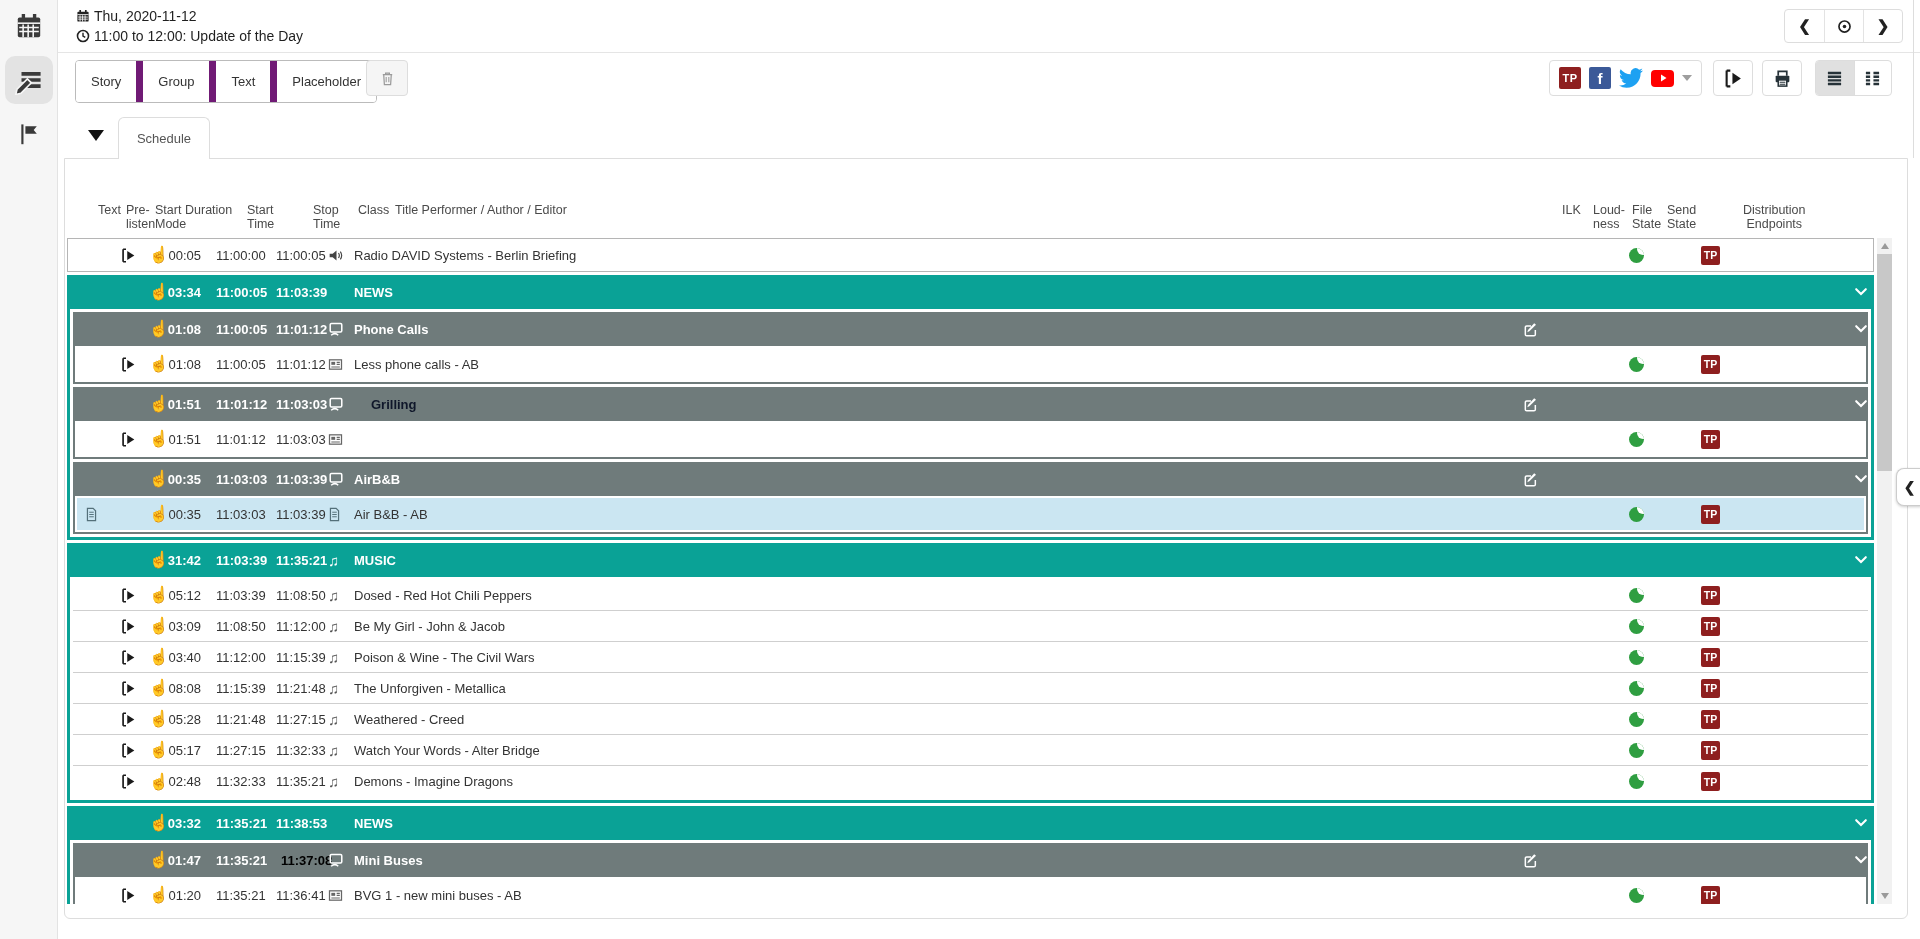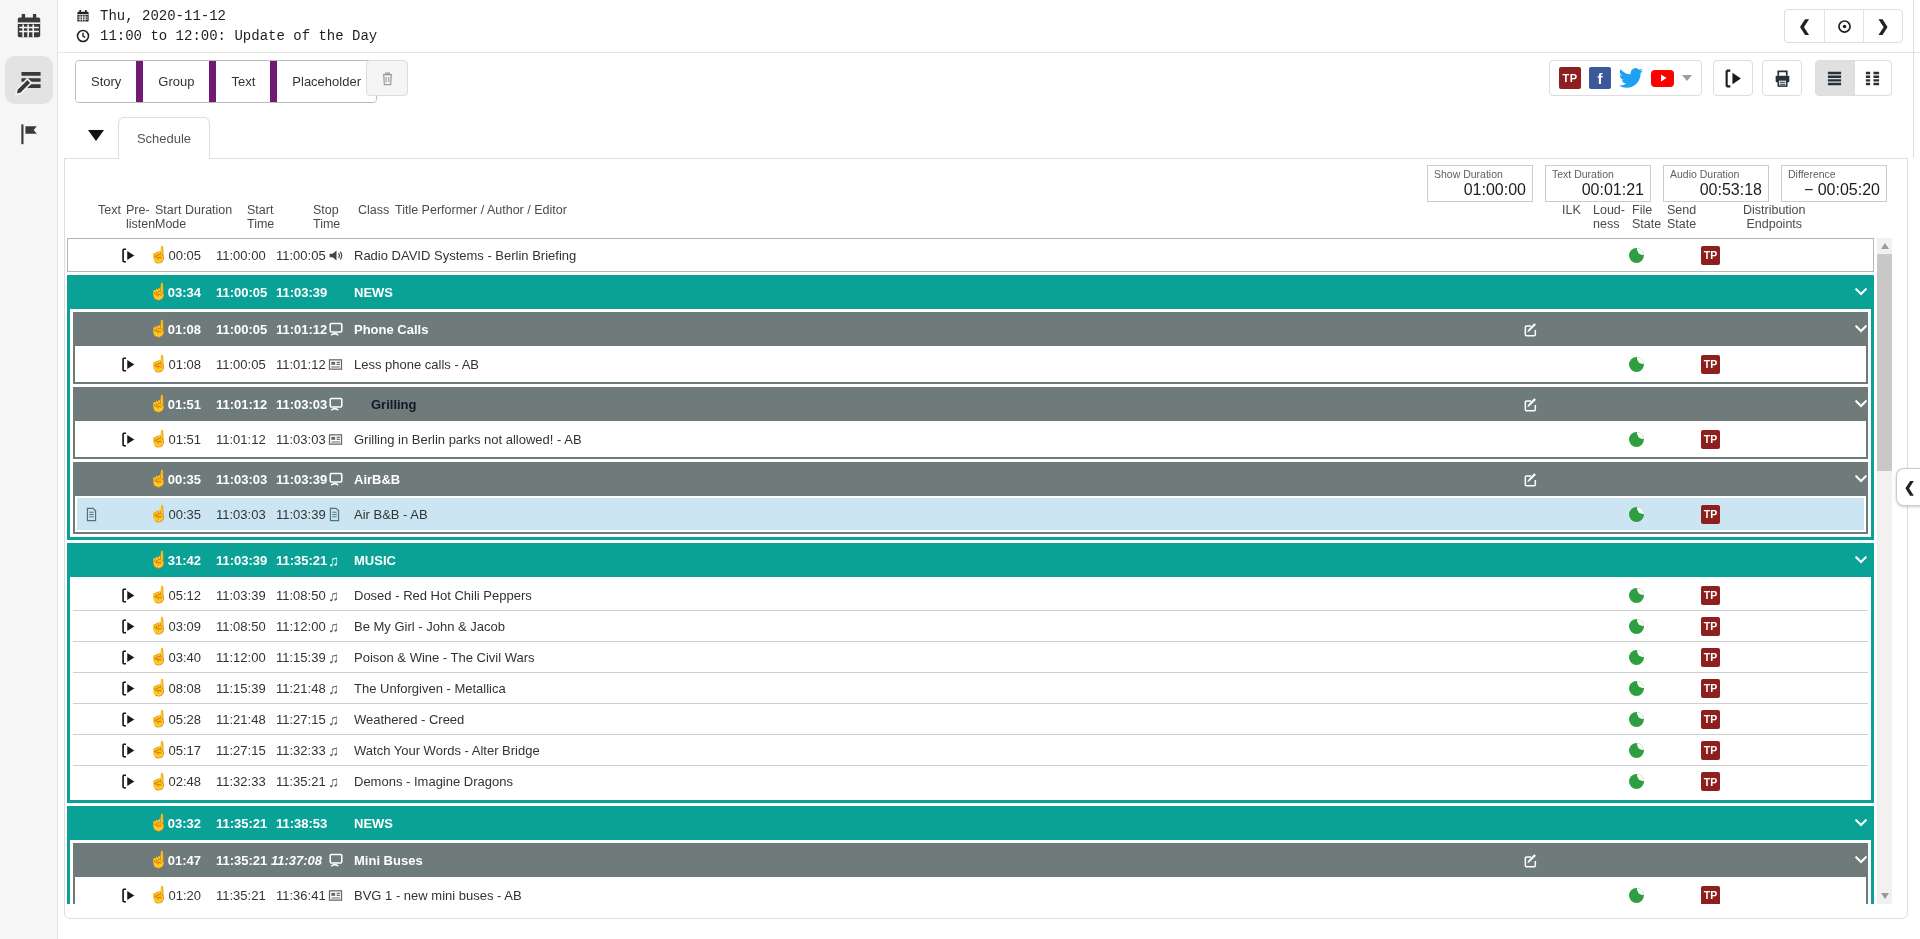--- a/index.html
+++ b/index.html
@@ -11,21 +11,21 @@
   body{position:relative;font-family:"Liberation Sans",sans-serif;background:#fff;color:#333;}
   svg{display:block;}
 
   
   .sidebar{position:absolute;left:0;top:0;width:58px;height:939px;background:#f6f6f6;border-right:1px solid #e3e3e3;}
   .sb-btn{width:48px;height:44px;margin:4px auto 8px;display:flex;align-items:center;justify-content:center;color:#3a3a3a;cursor:pointer;}
   .sb-btn.active{background:#e3e3e3;border-radius:10px;height:48px;}
 
   
   .topbar{position:absolute;left:58px;top:0;right:0;height:53px;border-bottom:1px solid #e5e5e5;background:#fff;}
-  .hline{position:absolute;left:18px;display:flex;align-items:center;gap:10px;font-size:14px;color:#1f1f1f;font-family:Liberation Mono, monospace;}
+  .hline{position:absolute;left:18px;display:flex;align-items:center;gap:4px;font-size:14px;color:#1f1f1f;}
   .hline.l1{top:8px;} .hline.l2{top:28px;}
   .navgroup{position:absolute;right:17px;top:9px;display:flex;border:1px solid #ddd;border-radius:4px;overflow:hidden;background:#fff;}
   .navgroup .nbtn{width:39px;height:32px;display:flex;align-items:center;justify-content:center;color:#222;font-size:15px;font-weight:bold;cursor:pointer;}
   .navgroup .nbtn + .nbtn{border-left:1px solid #e3e3e3;}
 
   
   .actionbar{position:absolute;left:58px;top:53px;right:0;height:51px;background:#fff;}
   .seg{position:absolute;left:17px;top:7px;display:flex;border:1px solid #bbb;border-radius:4px;overflow:hidden;height:43px;background:#fff;}
   .seg .sbt{padding:0 15px;display:flex;align-items:center;font-size:13px;color:#333;cursor:pointer;background:#fff;}
   .seg .sbt + .sbt{border-left:7px solid #701a75;}
@@ -244,38 +244,20 @@
 </div>
 
 <div class="tabtri"></div>
 <div class="tab">
     <span>Schedule</span>
   </div>
 <div class="topdivider"></div>
 
 <div class="pane">
 
-  <div class="summary">
-    <div class="sumbox">
-      <div class="lbl">Show Duration</div>
-      <div class="val">01:00:00</div>
-    </div>
-    <div class="sumbox">
-      <div class="lbl">Text Duration</div>
-      <div class="val">00:01:21</div>
-    </div>
-    <div class="sumbox">
-      <div class="lbl">Audio Duration</div>
-      <div class="val">00:53:18</div>
-    </div>
-    <div class="sumbox">
-      <div class="lbl">Difference</div>
-      <div class="val">− 00:05:20</div>
-    </div>
-  </div>
 
   <span class="thdr" style="left:33px">Text</span>
   <span class="thdr" style="left:61px">Pre-
 listen</span>
   <span class="thdr" style="left:90px">Start
 Mode</span>
   <span class="thdr" style="left:120px">Duration</span>
   <span class="thdr" style="left:182px">Start
 Time</span>
   <span class="thdr" style="left:248px">Stop
@@ -435,21 +417,20 @@
                 <div class="cell num" style="left: 88px; width: 36px; color: rgb(51, 51, 51);">01:51</div>
                 <div class="cell" style="left: 139px; color: rgb(51, 51, 51);">11:01:12</div>
                 <div class="cell" style="left: 199px; color: rgb(51, 51, 51);">11:03:03</div>
                 <div class="cell" style="left: 251px; color: rgb(102, 102, 102);">
                   <svg width="15" height="15" viewBox="0 0 18 18">
                     <rect x="1.8" y="3.4" width="14.4" height="11.2" fill="none" stroke="currentColor" stroke-width="1.5"></rect>
                     <rect x="4" y="5.8" width="4.6" height="3.6" fill="currentColor"></rect>
                     <path d="M10.4 6.4 h3.8 M10.4 8.8 h3.8 M4 12 h10.2" stroke="currentColor" stroke-width="1.3"></path>
                   </svg>
                 </div>
-                <div class="cell" style="left: 277px; color: rgb(51, 51, 51);">Grilling in Berlin parks not allowed! - AB</div>
                 <div class="cell" style="left: 1552px;">
                   <span class="dot"></span>
                 </div>
                 <div class="cell" style="left: 1624px;">
                   <span class="tpbadge tp-sm">TP</span>
                 </div>
               </div>
             </div>
           </div>
           <div class="story">
@@ -716,21 +697,21 @@
           </div>
         </div>
         <div class="gkids">
           <div class="story">
             <div class="bar greybar">
               <div class="cell" style="left: 76px; color: rgb(255, 255, 255);">
                 <span class="handic">☝</span>
               </div>
               <div class="cell num" style="left: 92px; width: 36px; color: rgb(255, 255, 255);">01:47</div>
               <div class="cell" style="left: 143px; color: rgb(255, 255, 255);">11:35:21</div>
-              <div class="cell" style="left: 198px; color: #ffffff; font-style: italic;">11:37:08</div>
+              <div class="cell" style="left: 208px; color: #000000;">11:37:08</div>
               <div class="cell" style="left: 255px; color: rgb(255, 255, 255);">
                 <svg width="16" height="16" viewBox="0 0 18 18">
                   <rect x="2.5" y="2.8" width="13" height="9.6" rx="1.4" fill="none" stroke="currentColor" stroke-width="1.7"></rect>
                   <path d="M3.5 16 q4.5 -3.6 8 0" fill="none" stroke="currentColor" stroke-width="1.7"></path>
                 </svg>
               </div>
               <div class="cell" style="left: 281px; color: rgb(255, 255, 255);">Mini Buses</div>
               <div class="cell" style="left: 1450px; color: rgb(255, 255, 255);">
                 <svg width="15" height="15" viewBox="0 0 18 18">
                   <path d="M14.8 9.5 V15 a1.6 1.6 0 0 1 -1.6 1.6 H4.4 A1.6 1.6 0 0 1 2.8 15 V6.4 a1.6 1.6 0 0 1 1.6 -1.6 h5.2" fill="none" stroke="currentColor" stroke-width="1.8"></path>

